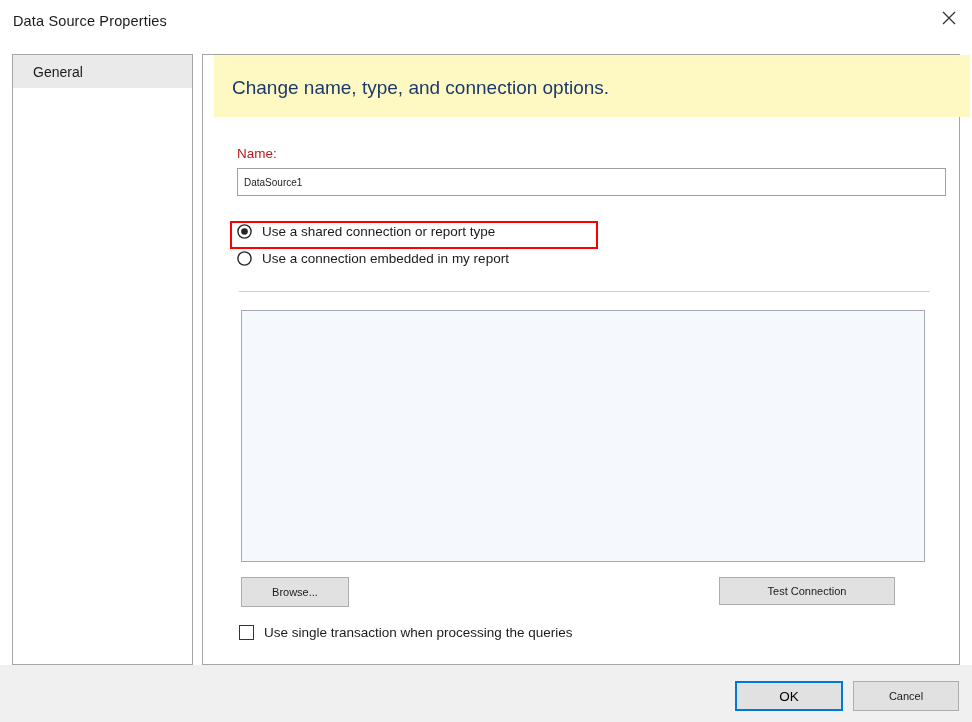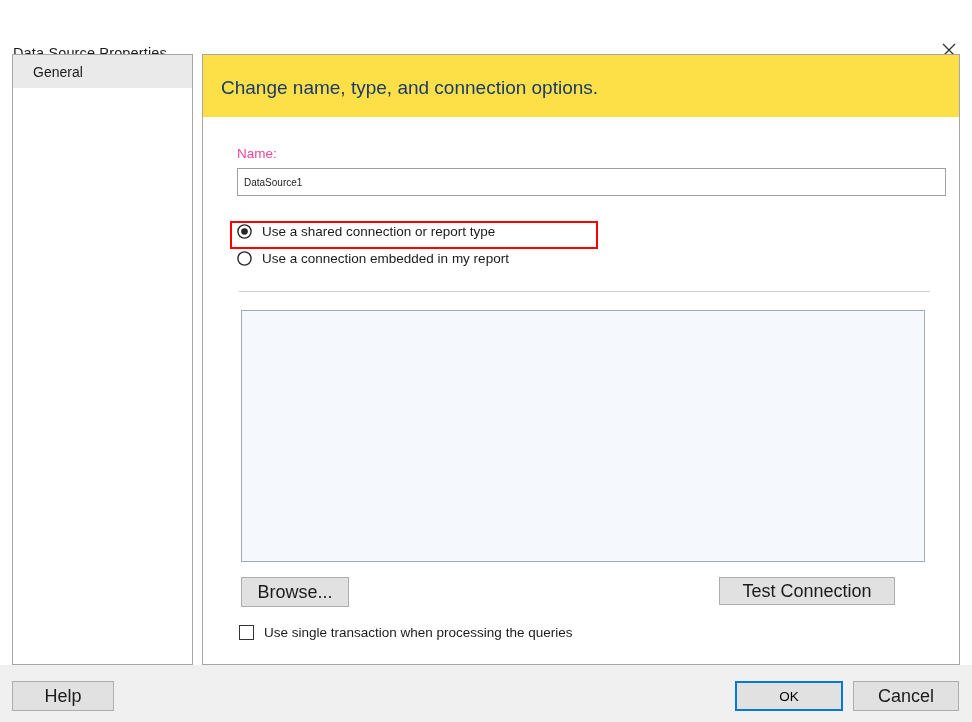--- a/index.html
+++ b/index.html
@@ -16,21 +16,20 @@
     position: relative;
   }
 
   
   .titlebar {
     position: absolute;
     left: 0; top: 0;
     width: 972px;
     height: 44px;
     background: #ffffff;
-    margin-top: 32px;
   }
   .titlebar-text {
     position: absolute;
     left: 13px;
     top: 13px;
     font-size: 14.5px;
     color: #1b1b1b;
     letter-spacing: 0.01em;
   }
   .close-btn {
@@ -77,42 +76,42 @@
     left: 202px;
     top: 54px;
     width: 758px;
     height: 611px;
     background: #ffffff;
     border: 1px solid #a6a6a6;
     box-sizing: border-box;
   }
   .content-header {
     position: absolute;
-    left: 0; top: 0;
+    left: 11px; top: 0;
     width: 100%;
     height: 62px;
-    background: #fde047;
+    background: #fef9c3;
     box-sizing: border-box;
   }
   .content-header-text {
     position: absolute;
     left: 18px;
     top: 22px;
     font-size: 19px;
     color: #1b3a6b;
     white-space: nowrap;
   }
 
   
   .name-label {
     position: absolute;
     left: 34px;
     top: 91px;
     font-size: 13.5px;
-    color: #ec4899;
+    color: #b91c1c;
   }
   .name-input {
     position: absolute;
     left: 34px;
     top: 113px;
     width: 709px;
     height: 28px;
     border: 1px solid #a0a0a0;
     background: #ffffff;
     box-sizing: border-box;
@@ -175,21 +174,21 @@
     box-sizing: border-box;
   }
 
   
   .btn {
     position: absolute;
     background: #e1e1e1;
     border: 1px solid #adadad;
     box-sizing: border-box;
     font-family: "Liberation Sans", sans-serif;
-    font-size: 18px;
+    font-size: 11px;
     color: #1b1b1b;
     display: flex;
     align-items: center;
     justify-content: center;
     cursor: default;
     padding: 8px;
   }
   .btn-browse {
     left: 38px;
     top: 522px;
@@ -324,16 +323,15 @@
   <button class="btn btn-test">Test Connection</button>
 
   <div class="checkbox-row">
     <span class="checkbox-mark"></span>
     <span class="checkbox-label">Use single transaction when processing the queries</span>
   </div>
 
 </div>
 
 <div class="footer">
-  <button class="btn btn-help">Help</button>
   <button class="btn-ok">OK</button>
   <button class="btn btn-cancel">Cancel</button>
 </div>
 
 </body></html>

